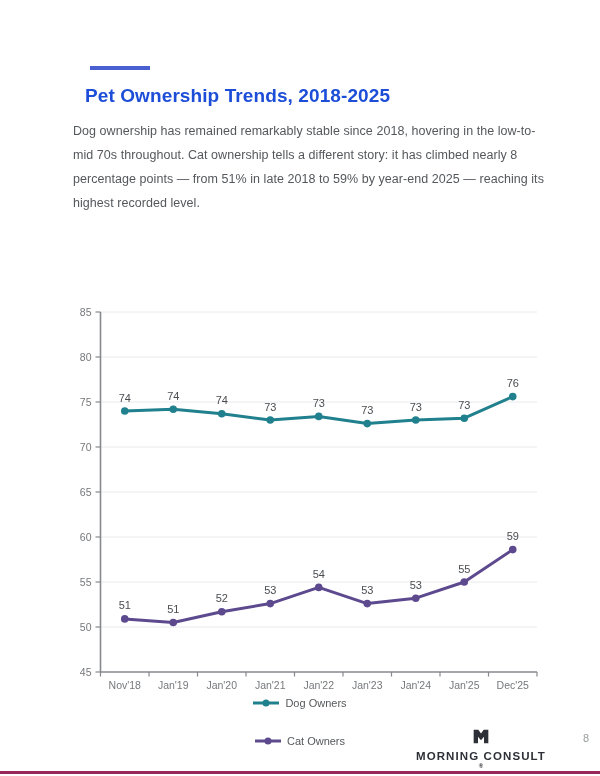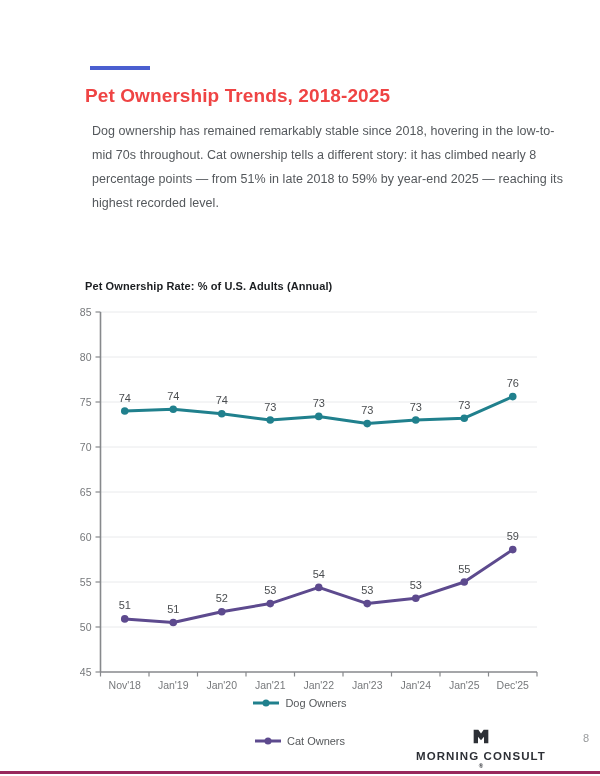--- a/index.html
+++ b/index.html
@@ -2,23 +2,23 @@
 <html><head>
 <meta charset="utf-8">
 <style>
   html,body{margin:0;padding:0;background:#ffffff;}
   body{font-family:"Liberation Sans",sans-serif;-webkit-font-smoothing:antialiased;}
   .page{position:relative;width:600px;height:776px;background:#ffffff;overflow:hidden;}
 
   .accent-bar{position:absolute;left:90px;top:66px;width:60px;height:4px;background:#4a5fd0;}
 
   .page-title{position:absolute;left:85px;top:85px;margin:0;width:480px;
-    font-size:19px;line-height:22px;font-weight:bold;color:#ef4444;letter-spacing:.1px;}
+    font-size:19px;line-height:22px;font-weight:bold;color:#1d4ed8;letter-spacing:.1px;}
 
-  .body-copy{position:absolute;left:92px;top:119px;width:478px;}
+  .body-copy{position:absolute;left:73px;top:119px;width:478px;}
   .body-copy p{margin:0 0 9px 0;font-size:12.5px;line-height:24px;color:#54585c;
     white-space:pre-line;letter-spacing:.05px;}
 
   .chart-heading{position:absolute;left:85px;top:280px;margin:0;
     font-size:11px;font-weight:bold;color:#1b1e21;letter-spacing:.1px;}
 
   #chart-svg{position:absolute;left:0;top:300px;}
   #chart-svg text{font-family:"Liberation Sans",sans-serif;}
   .axis-label{font-size:10.5px;fill:#76787b;}
   .point-label{font-size:11px;fill:#4a4d50;}
@@ -44,21 +44,20 @@
 
   <h1 class="page-title">Pet Ownership Trends, 2018-2025</h1>
 
   <div class="body-copy">
     <p>Dog ownership has remained remarkably stable since 2018, hovering in the low-to-
 mid 70s throughout. Cat ownership tells a different story: it has climbed nearly 8
 percentage points — from 51% in late 2018 to 59% by year-end 2025 — reaching its
 highest recorded level.</p>
   </div>
 
-  <h2 class="chart-heading">Pet Ownership Rate: % of U.S. Adults (Annual)</h2>
 
   <svg id="chart-svg" width="600" height="396">
       <line x1="100.5" y1="327" x2="537" y2="327" stroke="#e9eaec" stroke-width="1"></line>
       <line x1="100.5" y1="282" x2="537" y2="282" stroke="#e9eaec" stroke-width="1"></line>
       <line x1="100.5" y1="237" x2="537" y2="237" stroke="#e9eaec" stroke-width="1"></line>
       <line x1="100.5" y1="192" x2="537" y2="192" stroke="#e9eaec" stroke-width="1"></line>
       <line x1="100.5" y1="147" x2="537" y2="147" stroke="#e9eaec" stroke-width="1"></line>
       <line x1="100.5" y1="102" x2="537" y2="102" stroke="#e9eaec" stroke-width="1"></line>
       <line x1="100.5" y1="57" x2="537" y2="57" stroke="#e9eaec" stroke-width="1"></line>
       <line x1="100.5" y1="12" x2="537" y2="12" stroke="#e9eaec" stroke-width="1"></line>

